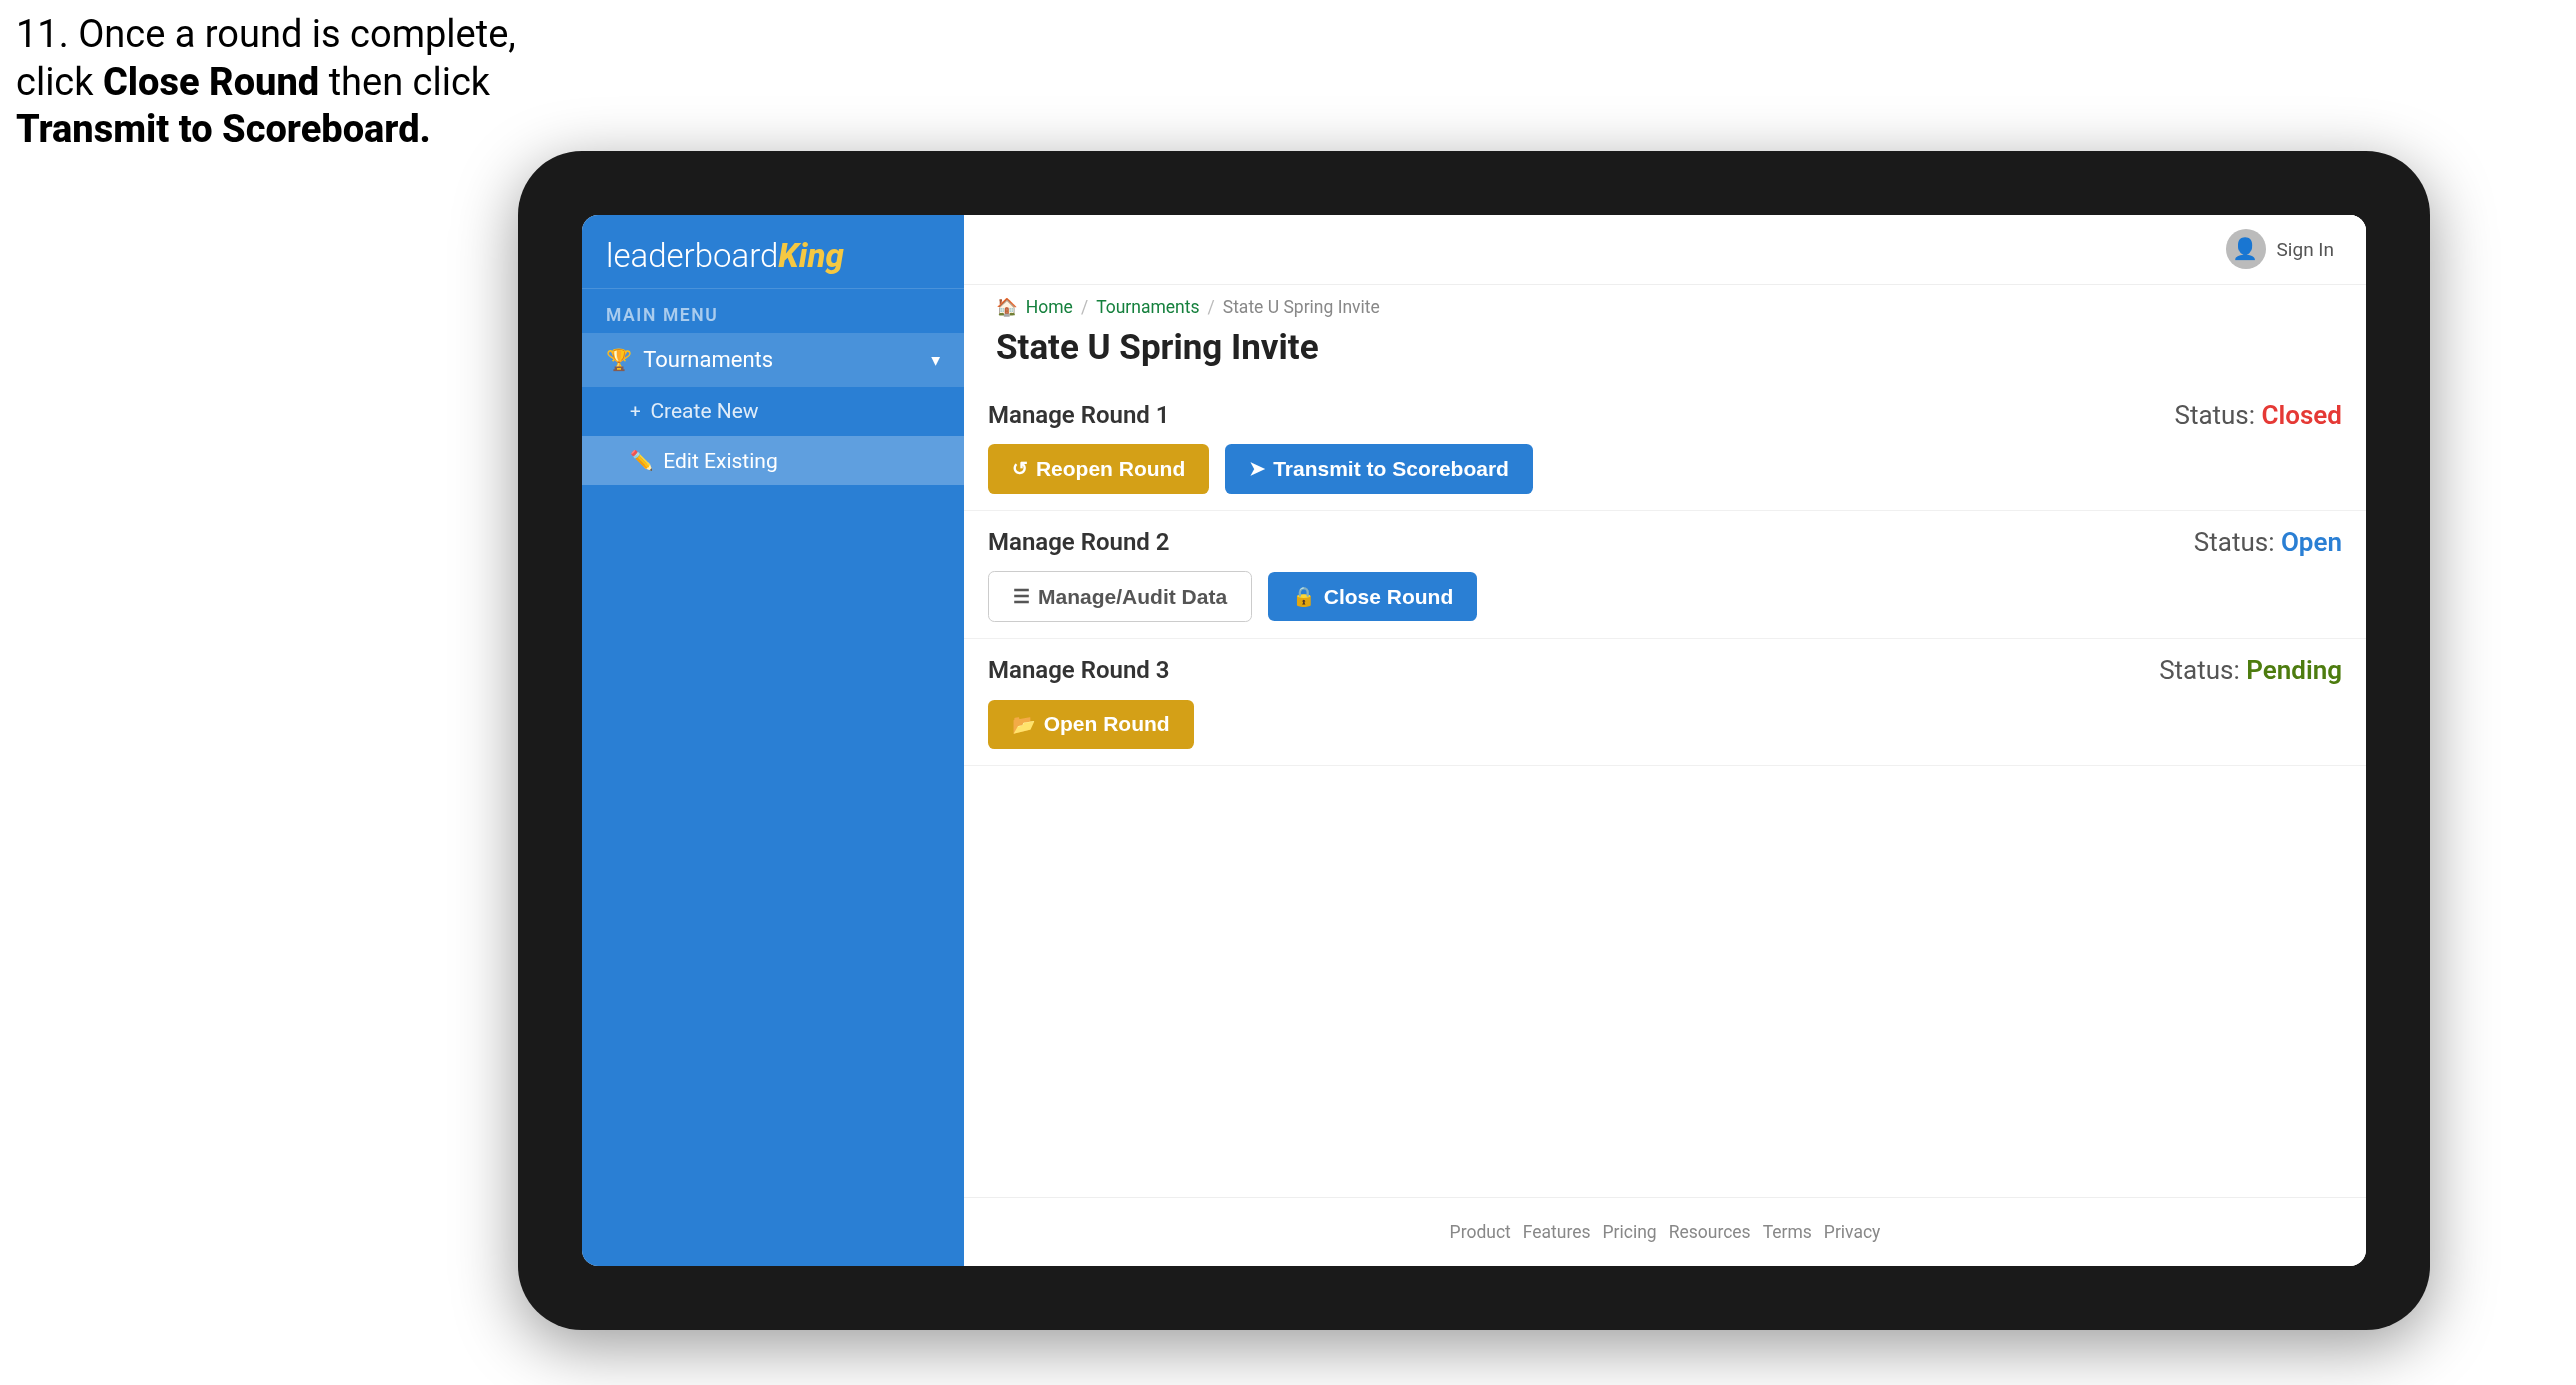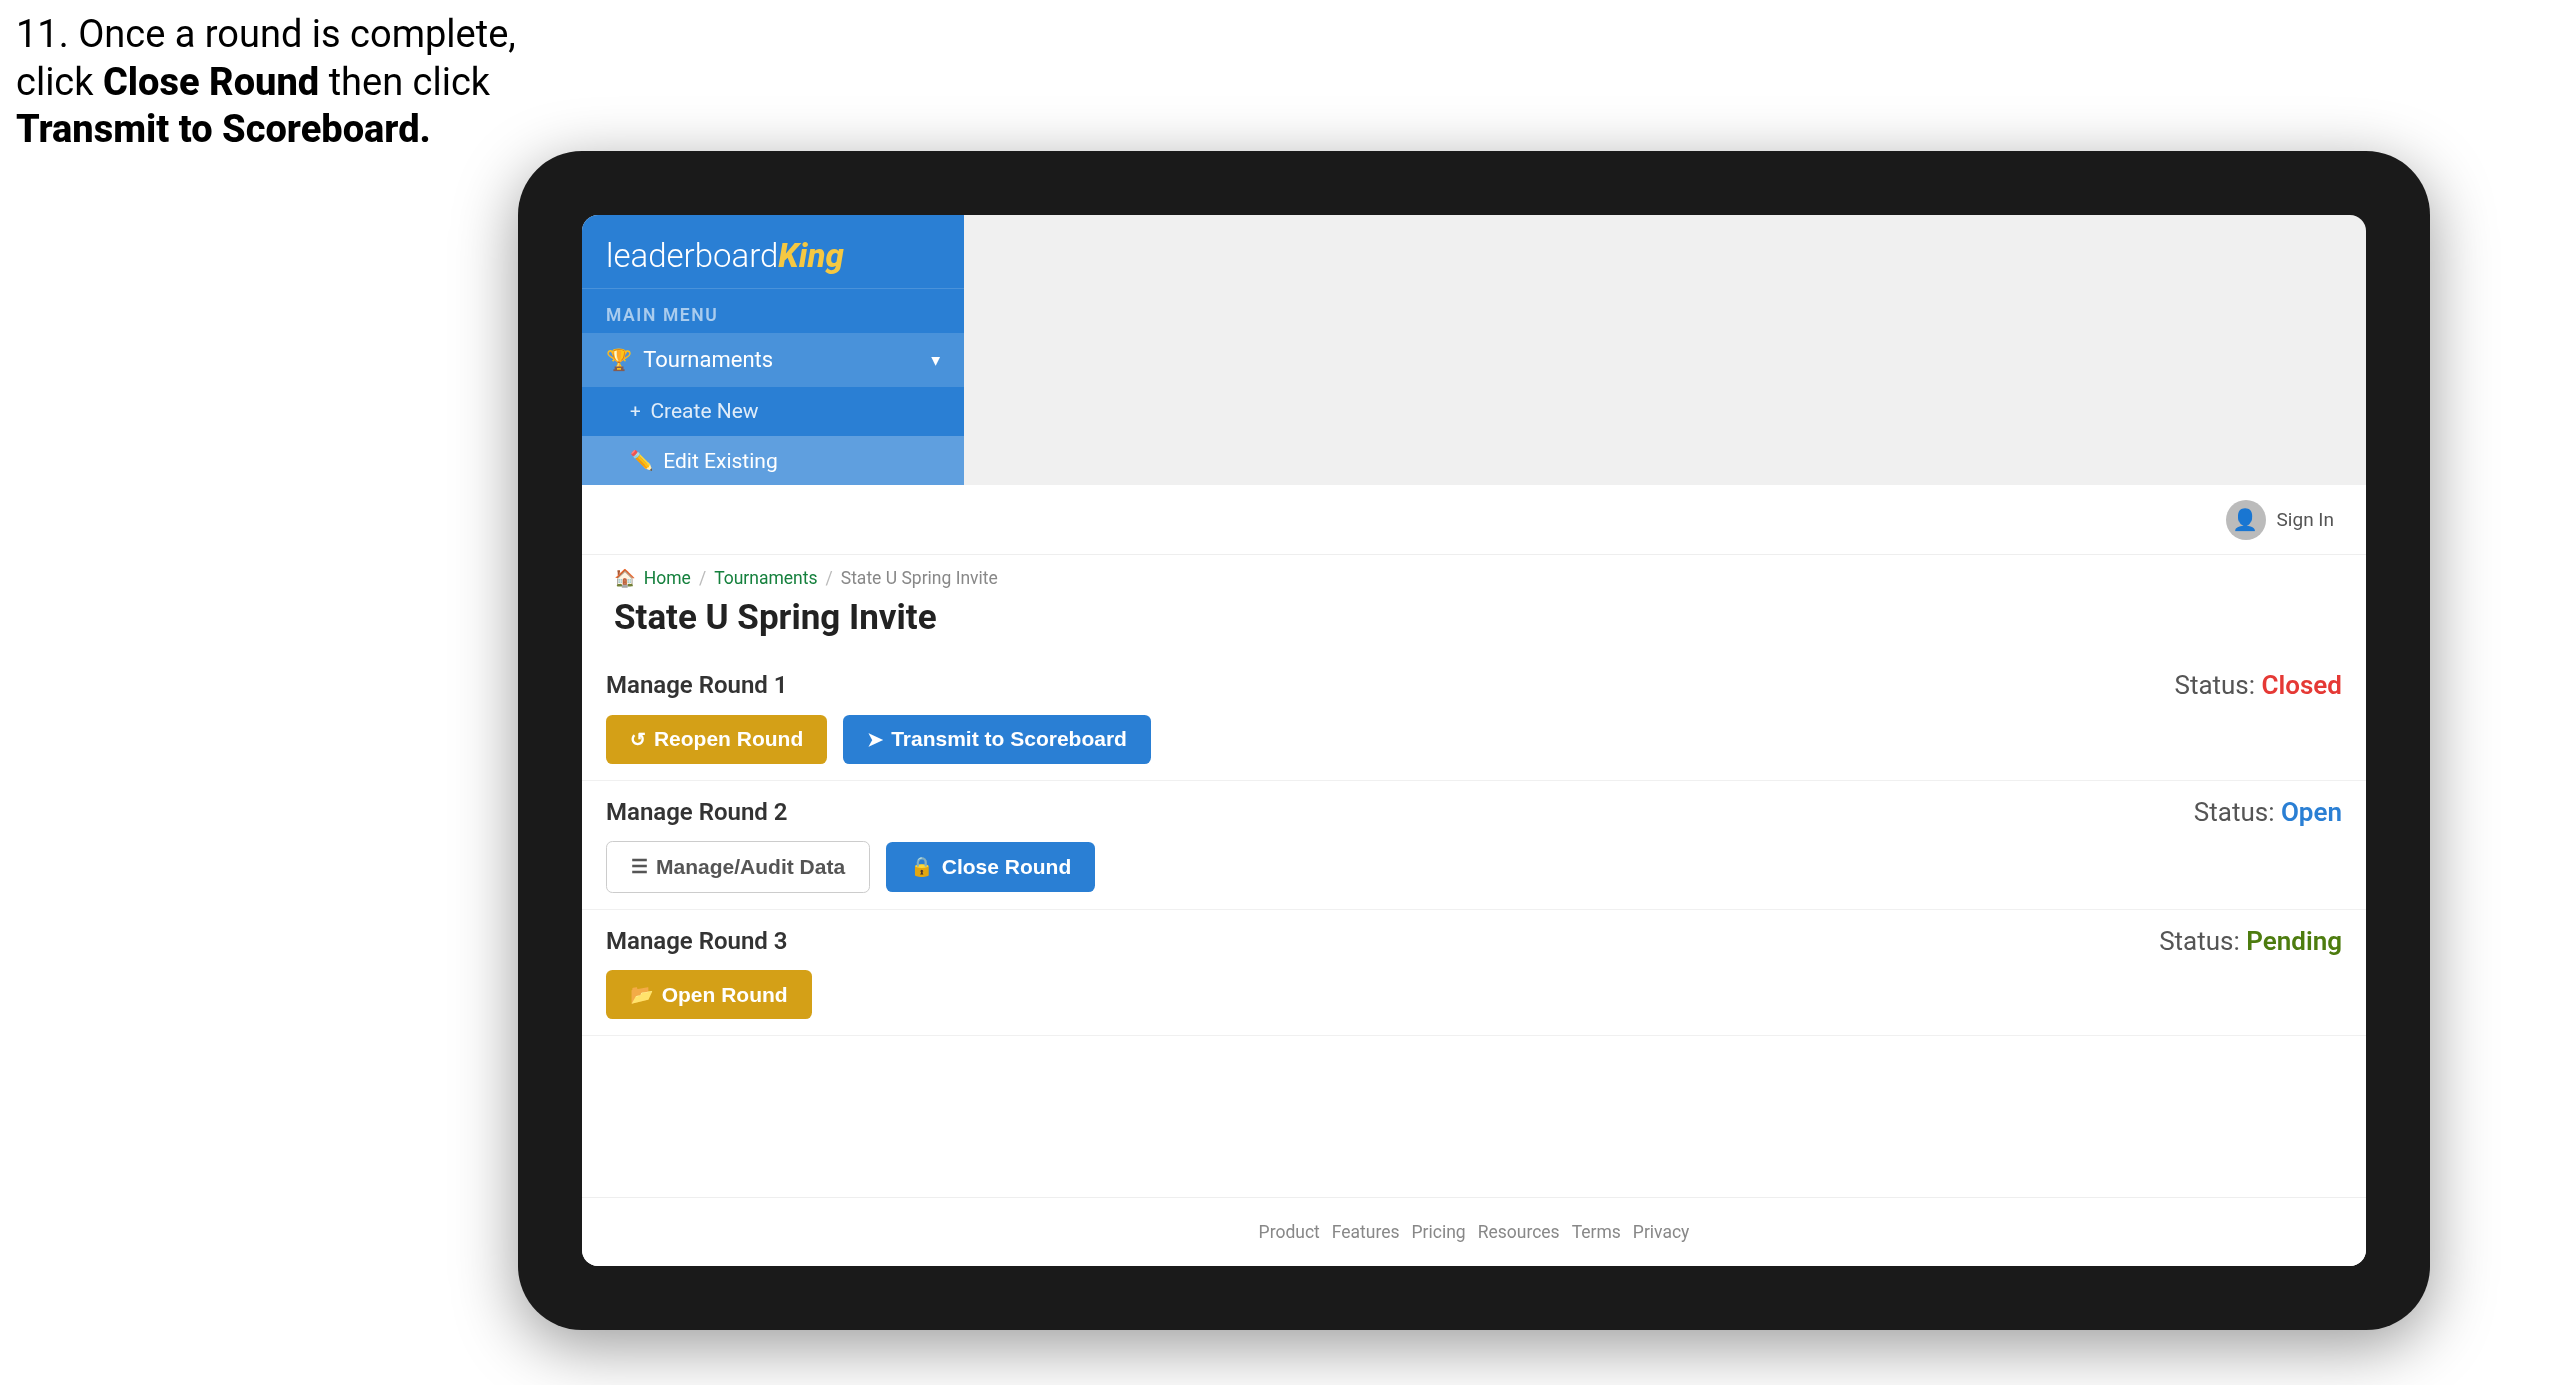--- a/index.html
+++ b/index.html
@@ -51,21 +51,21 @@
       justify-content: center;
     }
 
     .tablet-screen {
       width: 1784px;
       height: 1051px;
       background: #f0f0f0;
       border-radius: 16px;
       overflow: hidden;
       display: flex;
-      flex-direction: column;
+      flex-direction: row;
     }
 
     
     .sidebar {
       width: 382px;
       background: #2a7fd4;
       display: flex;
       flex-direction: column;
       flex-shrink: 0;
     }

